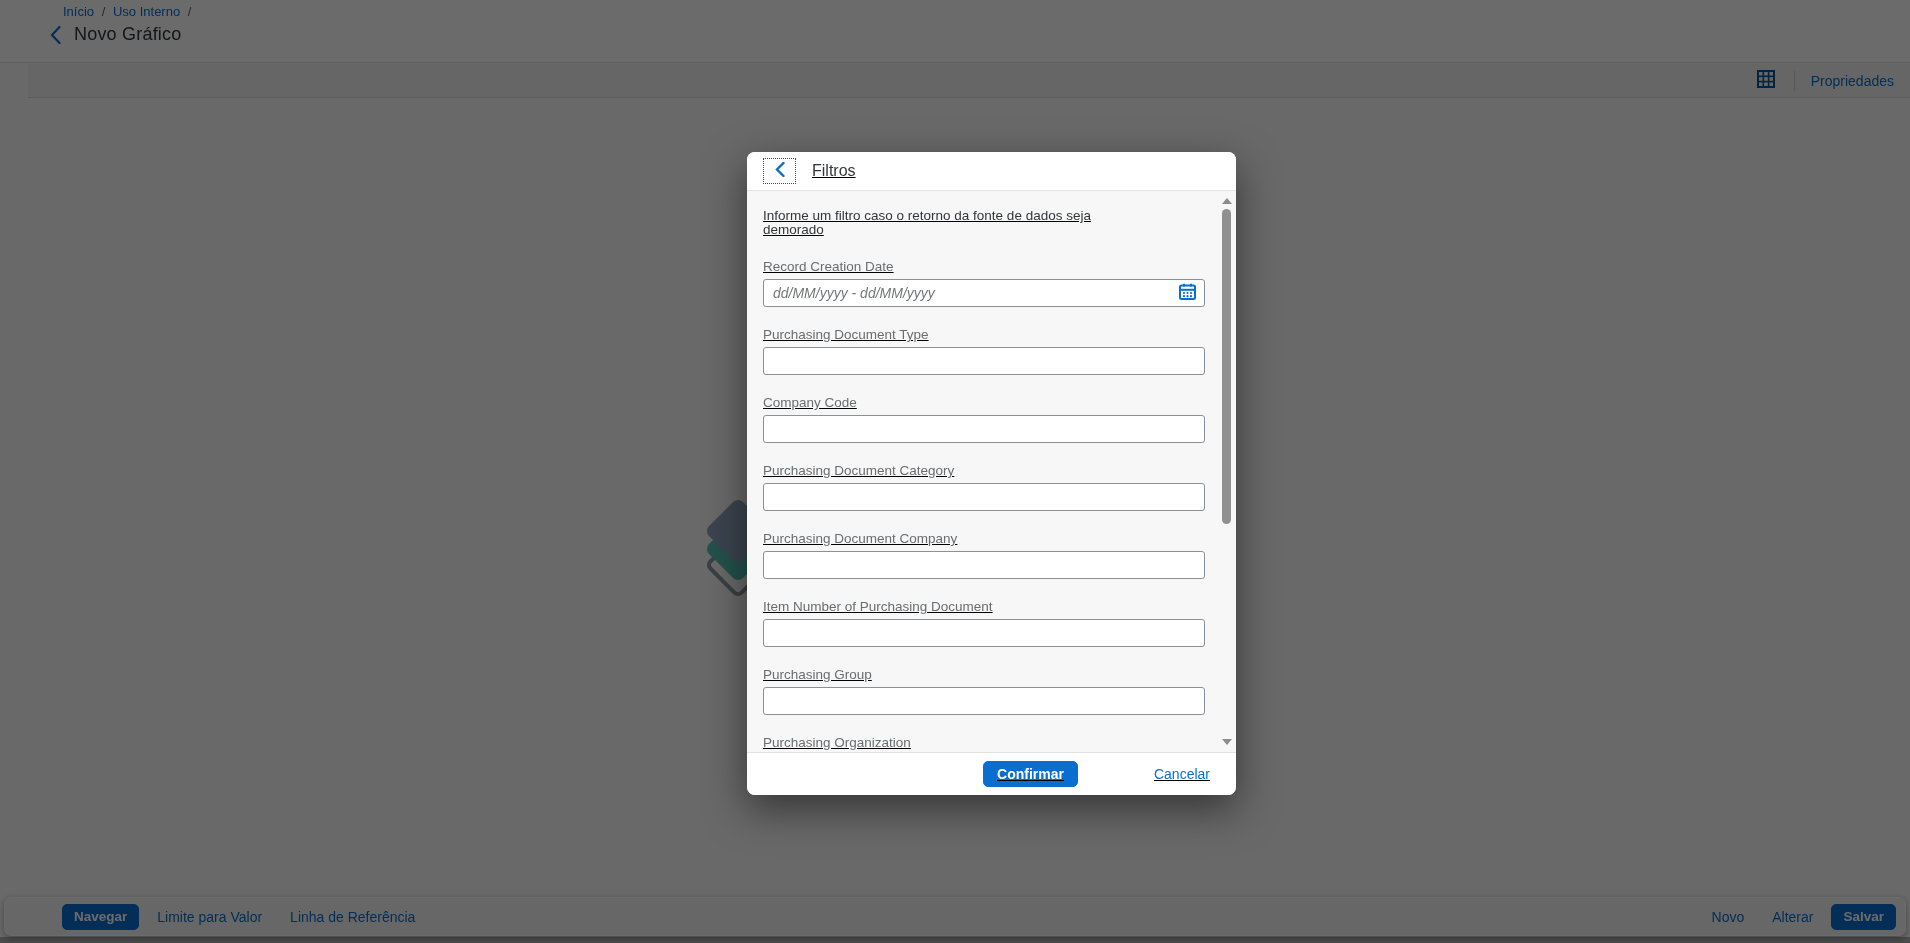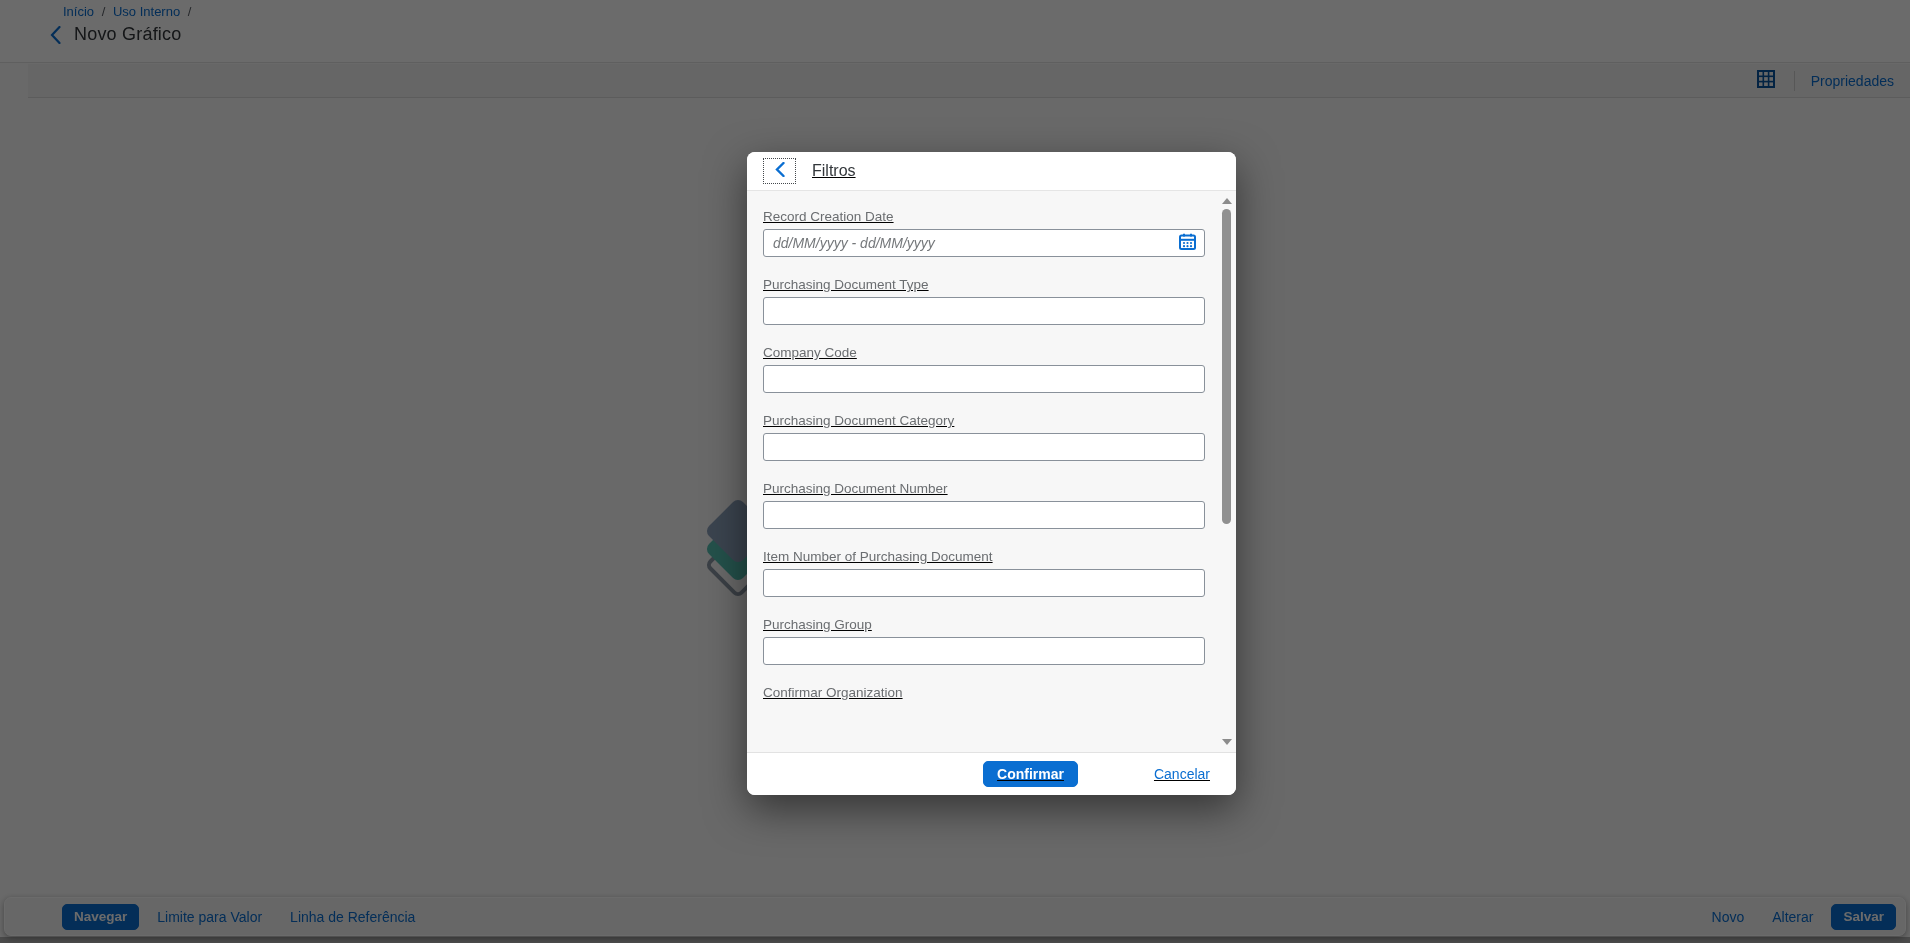--- a/index.html
+++ b/index.html
@@ -154,20 +154,21 @@
         <span>
           <svg width="10" height="15" viewBox="0 0 10 15">
               <path d="M8.5 1 L2 7.5 L8.5 14" fill="none" stroke="#0a6ed1" stroke-width="2.4" stroke-linecap="round"></path>
             </svg>
         </span>
       </button>
       <span class="dialog-title">Filtros</span>
     </div>
 
     <div class="dialog-body">
+      <div class="dialog-desc">Informe um filtro caso o retorno da fonte de dados seja demorado</div>
 
       <div class="field">
         <label class="field-label">Record Creation Date</label>
         <div class="date-wrap">
           <input class="field-input" type="text" placeholder="dd/MM/yyyy - dd/MM/yyyy" style="">
           <button class="cal-btn">
             <span>
               <svg width="17" height="17" viewBox="0 0 17 17">
                 <rect x="1" y="2.5" width="15" height="13.5" rx="1.5" fill="none" stroke="#0a6ed1" stroke-width="2"></rect>
                 <line x1="1" y1="6.8" x2="16" y2="6.8" stroke="#0a6ed1" stroke-width="2"></line>
@@ -194,36 +195,36 @@
         <label class="field-label">Company Code</label>
         <input class="field-input" type="text" style="">
       </div>
 
       <div class="field">
         <label class="field-label">Purchasing Document Category</label>
         <input class="field-input" type="text" style="">
       </div>
 
       <div class="field">
-        <label class="field-label">Purchasing Document Number</label>
+        <label class="field-label">Purchasing Document Company</label>
         <input class="field-input" type="text" style="">
       </div>
 
       <div class="field">
         <label class="field-label">Item Number of Purchasing Document</label>
         <input class="field-input" type="text" style="">
       </div>
 
       <div class="field">
         <label class="field-label">Purchasing Group</label>
         <input class="field-input" type="text" style="">
       </div>
 
       <div class="field">
-        <label class="field-label">Confirmar Organization</label>
+        <label class="field-label">Purchasing Organization</label>
 
       </div>
 
       <div class="scroll-track">
         <span class="scroll-arrow up"></span>
         <span class="scroll-thumb"></span>
         <span class="scroll-arrow down"></span>
       </div>
     </div>
 

